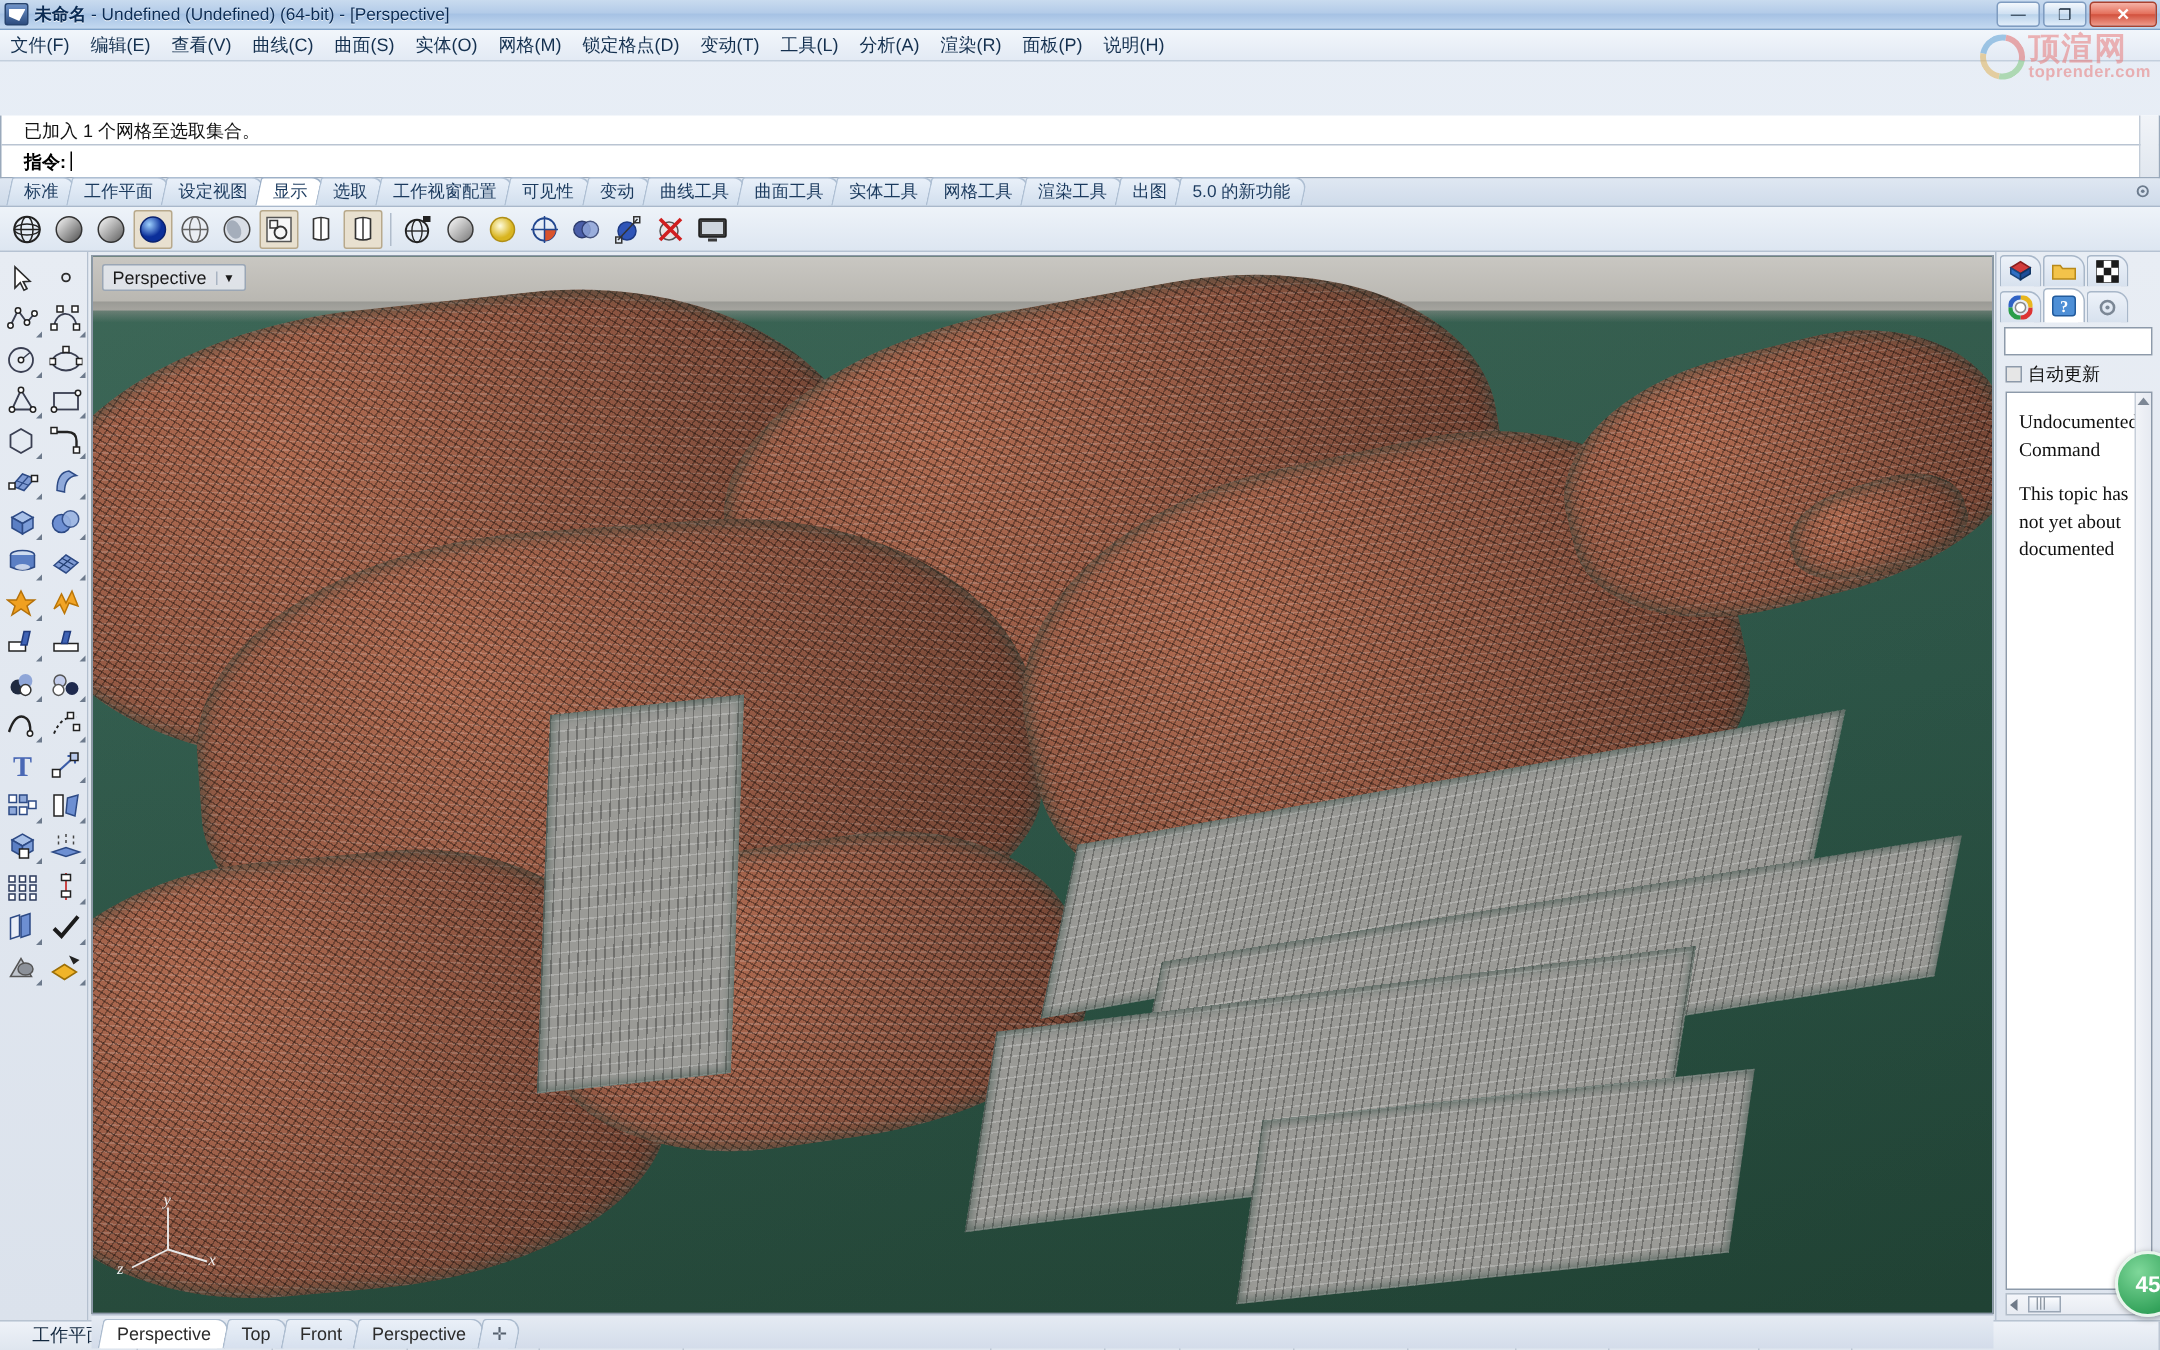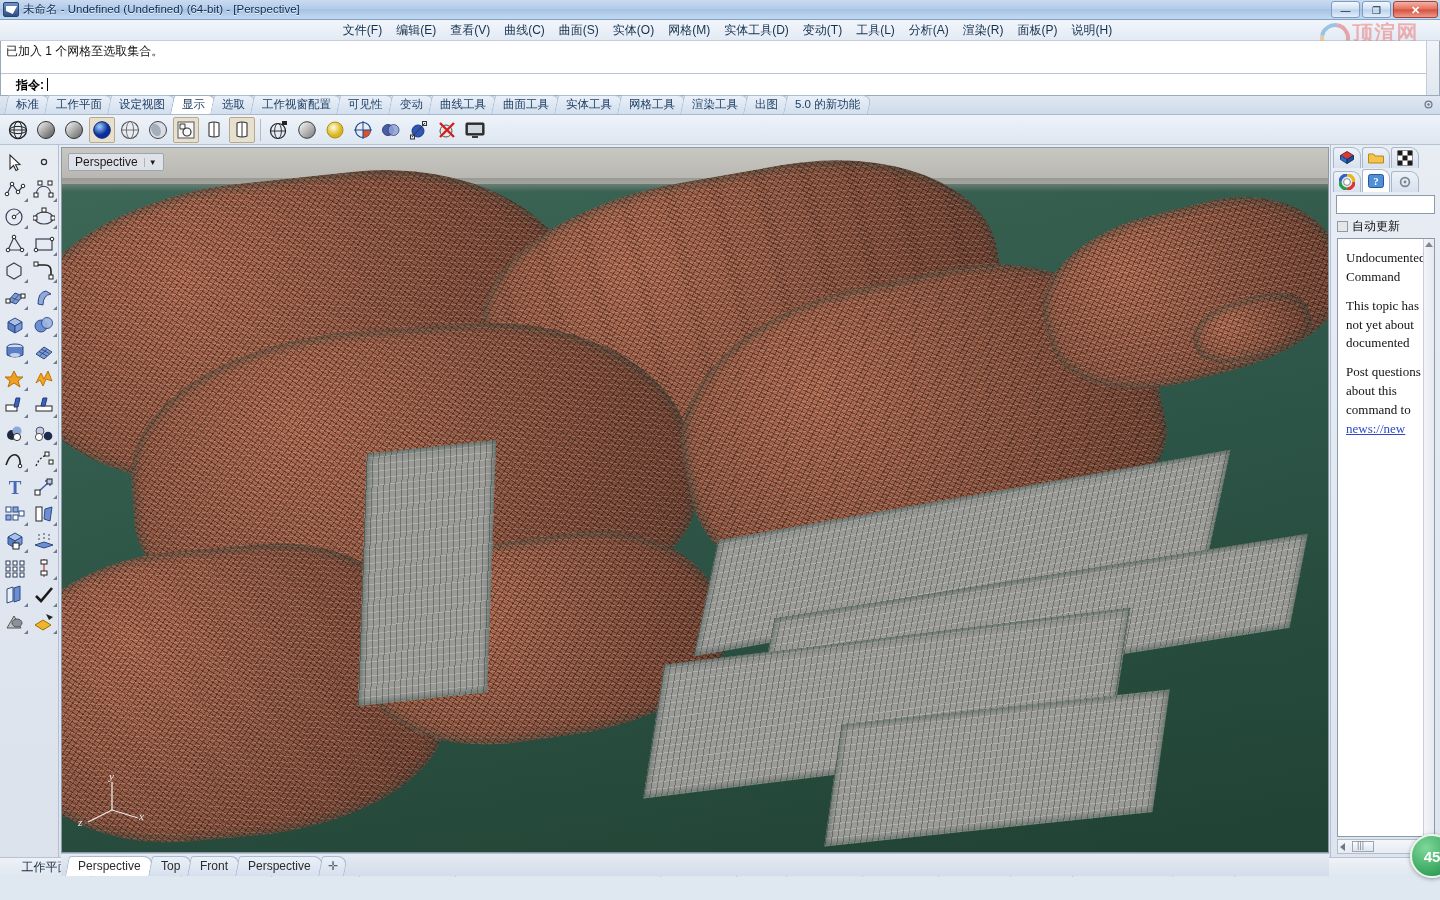--- a/index.html
+++ b/index.html
@@ -24,58 +24,58 @@
     border: 1px solid #27446f; border-radius: 2px;
     position: relative;
   }
   .tb-icon::after {
     content: ""; position: absolute; left: 2px; top: 3px;
     width: 11px; height: 8px; background: #fff;
     clip-path: polygon(0 0, 100% 0, 62% 100%, 0 62%);
   }
   .tb-title { font-size: 11.5px; color: #0a2a52; white-space: nowrap;
     text-shadow: 0 1px 0 rgba(255,255,255,.75); }
-  .tb-title b { font-weight: normal; text-align: right; }
+  .tb-title b { font-weight: bold; text-align: right; }
   .tb-buttons { position: absolute; right: 2px; top: 1px; display: flex; gap: 2px; }
   .winbtn {
     width: 29px; height: 17px; border: 1px solid #7f9cc0; border-radius: 3px;
     background: linear-gradient(180deg,#f3f8fd,#cfe0f2 48%, #b9d2ea 52%, #e2eefa);
     position: relative;
   }
   .winbtn.close {
     width: 45px;
     background: linear-gradient(180deg,#f5b2a6,#e4705c 48%, #d2523e 52%, #ef9a8b);
     border-color: #a8412f;
   }
   .winbtn i { position:absolute; left:0; right:0; top:50%; transform:translateY(-50%);
     text-align:center; font-style: normal; font-size: 10px; color:#123; }
   .winbtn.close i { color: #fff; font-weight: bold; font-size: 11px; }
 
   
   .menubar {
-    height: 21px; display: flex; align-items: center; padding-left: 15px;
+    height: 21px; display: flex; align-items: center; padding-left: 0;
     background: linear-gradient(#f2f6fb,#e3eaf4);
-    border-bottom: 1px solid #c3cfdd; position: relative; justify-content: center;
+    border-bottom: 1px solid #c3cfdd; position: relative;
   }
   .menu-item { padding: 2px 7px; color: #14304f; font-size: 12px; white-space: nowrap; cursor: default; }
 
   .watermark { position: absolute; right: 6px; top: -4px; height: 44px;
     display: flex; align-items: center; opacity: .55; pointer-events: none; }
   .wm-ring { width: 30px; height: 30px; border-radius: 50%;
     border: 4px solid; border-color:#5a9fd4 #e06a6a #7ec77e #e0b35a;
     transform: rotate(-35deg); margin-right: 2px; }
   .wm-text { line-height: 1; text-align: left; }
   .wm-cn { font-size: 21px; color: #e87b7b; font-weight: bold; letter-spacing: 1px; }
   .wm-en { font-size: 11px; color: #e87b7b; font-weight: bold; letter-spacing: .4px; }
 
   
   .cmdwrap { background:#fff; border:1px solid #9aa9bb; border-top:none;
     margin: 0; }
-  .cmd-hist { height: 33px; line-height: 20px; padding-left: 5px;
-    border-bottom: 1px solid #b9c4d2; color: #111; font-size: 12px; }
+  .cmd-hist { height: 20px; line-height: 20px; padding-left: 15px;
+    border-bottom: 1px solid #b9c4d2; color: #111; font-size: 12px; margin-top: 36px; }
   .cmd-line { height: 21px; line-height: 20px; padding-left: 15px; display:flex; align-items:center; }
   .cmd-label { font-weight: bold; color:#000; }
   .caret { display:inline-block; width:1px; height:13px; background:#000; margin-left:3px;
     animation: blink 1.06s steps(1,end) infinite; }
   @keyframes blink { 50% { opacity: 0; } }
   .cmd-scroll { position:absolute; right:0; top:0; width:13px; height:100%;
     background: linear-gradient(#f1f4f8,#e1e7ef); border-left:1px solid #c2ccd8; }
 
   
   .tabstrip {
@@ -249,21 +249,21 @@
   </div>
 
   <div class="menubar">
     <div class="menu-item">文件(F)</div>
     <div class="menu-item">编辑(E)</div>
     <div class="menu-item">查看(V)</div>
     <div class="menu-item">曲线(C)</div>
     <div class="menu-item">曲面(S)</div>
     <div class="menu-item">实体(O)</div>
     <div class="menu-item">网格(M)</div>
-    <div class="menu-item">实体工具(D)</div>
+    <div class="menu-item">锁定格点(D)</div>
     <div class="menu-item">变动(T)</div>
     <div class="menu-item">工具(L)</div>
     <div class="menu-item">分析(A)</div>
     <div class="menu-item">渲染(R)</div>
     <div class="menu-item">面板(P)</div>
     <div class="menu-item">说明(H)</div>
 
     <div class="watermark">
       <div class="wm-ring"></div>
       <div class="wm-text">
@@ -828,24 +828,20 @@
 
       <div class="rp-check">
         <span class="box"></span>
         <span>自动更新</span>
       </div>
 
       <div class="rp-body">
         <div class="rp-text">
           <p>Undocumented Command</p>
           <p>This topic has not yet about documented</p>
-          <p>
-            <span>Post questions about this command to</span>
-            <a href="#">news://new</a>
-          </p>
         </div>
         <div class="rp-vscroll">
           <div class="up"></div>
         </div>
       </div>
 
       <div class="rp-hscroll">
         <span class="ar l"></span>
         <span class="thumb"></span>
         <span class="ar r"></span>

